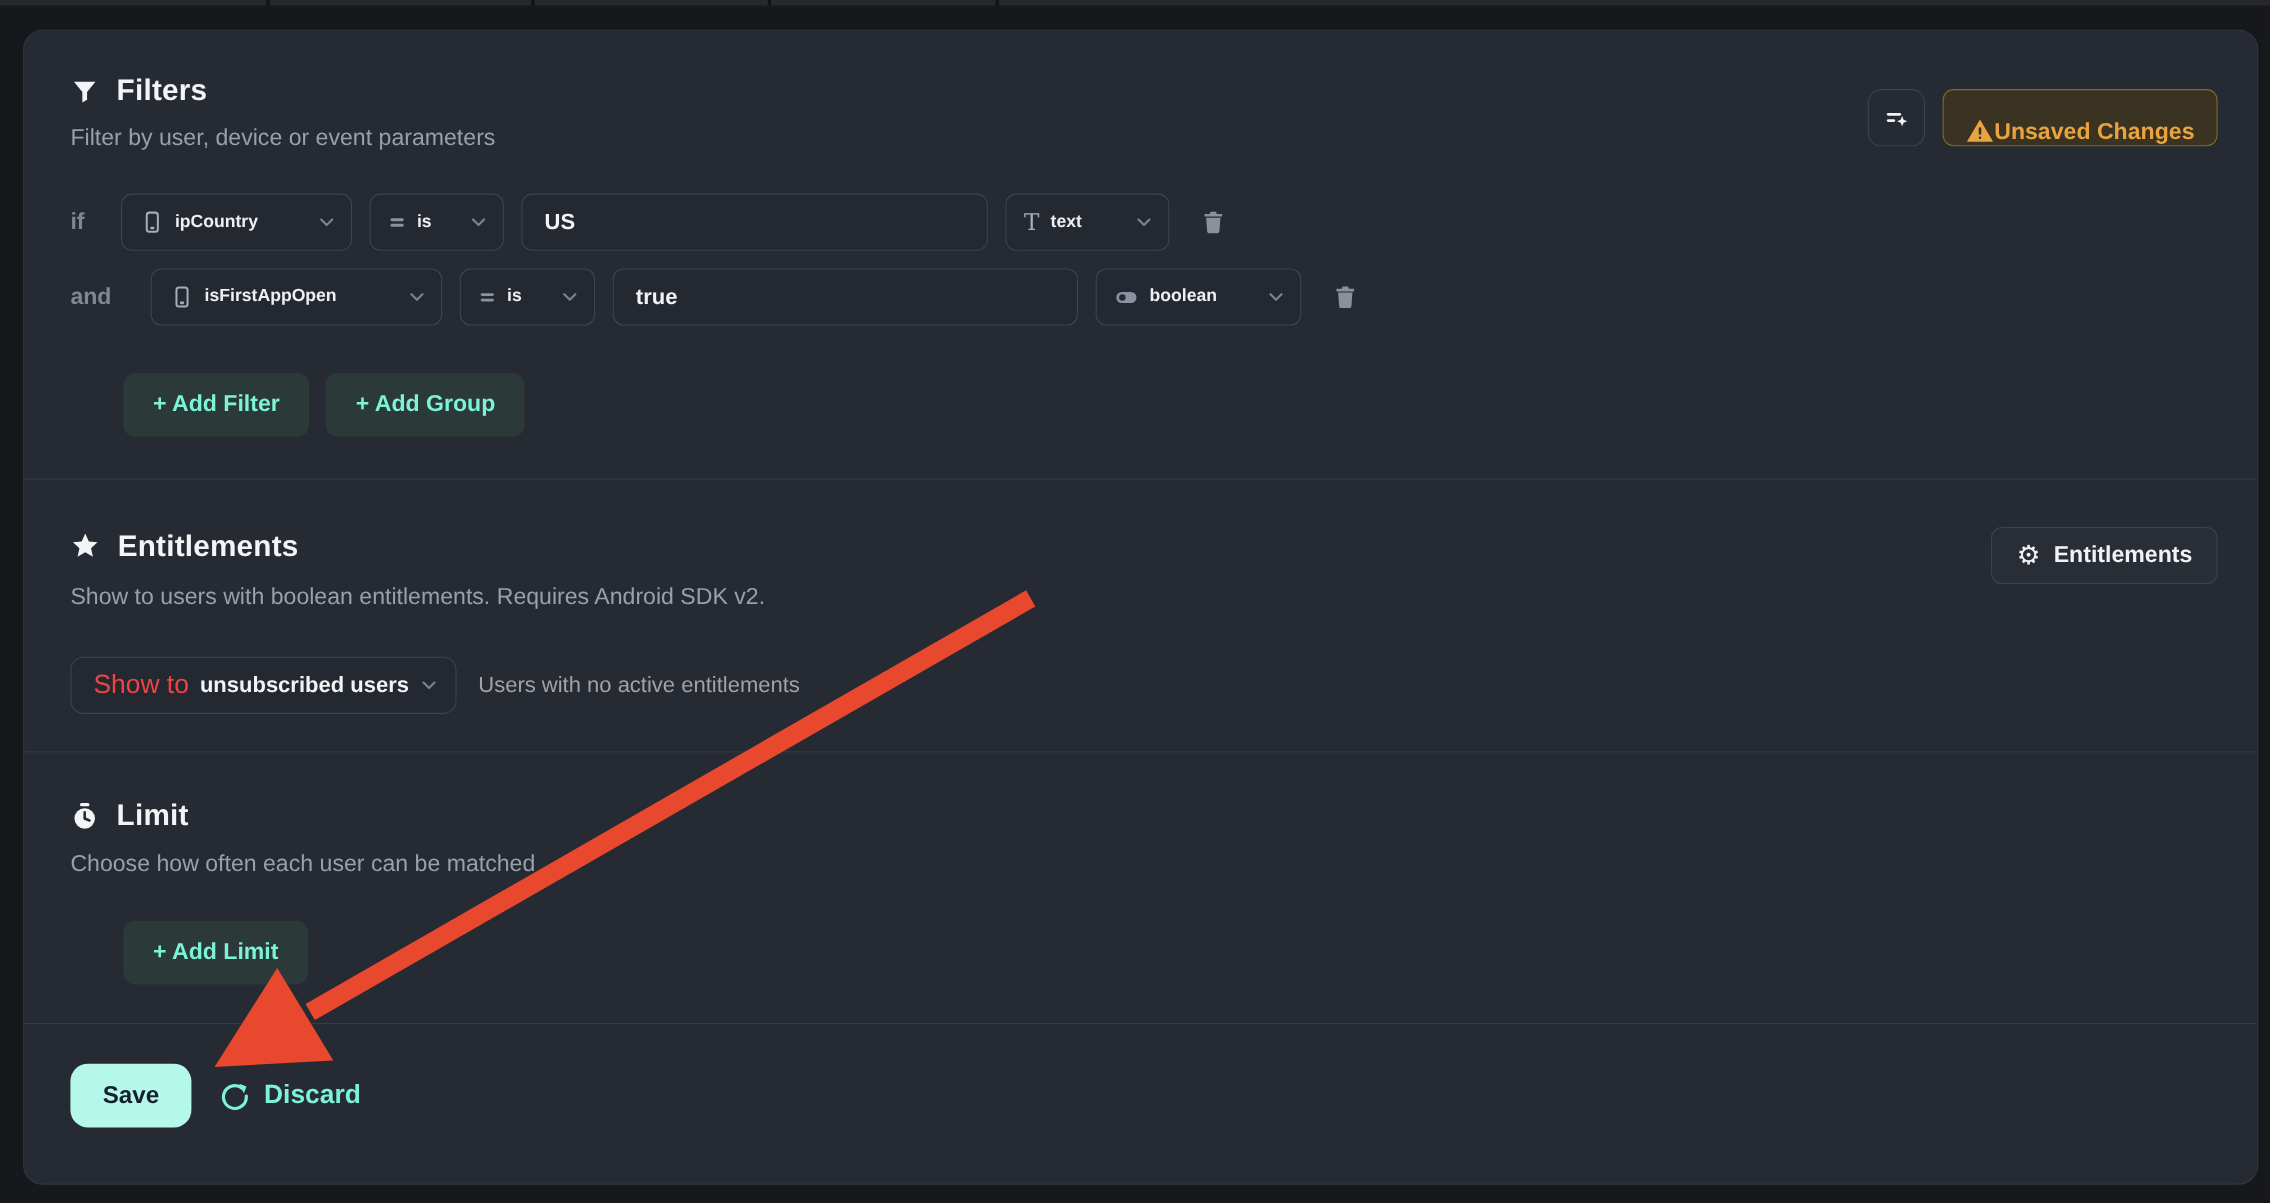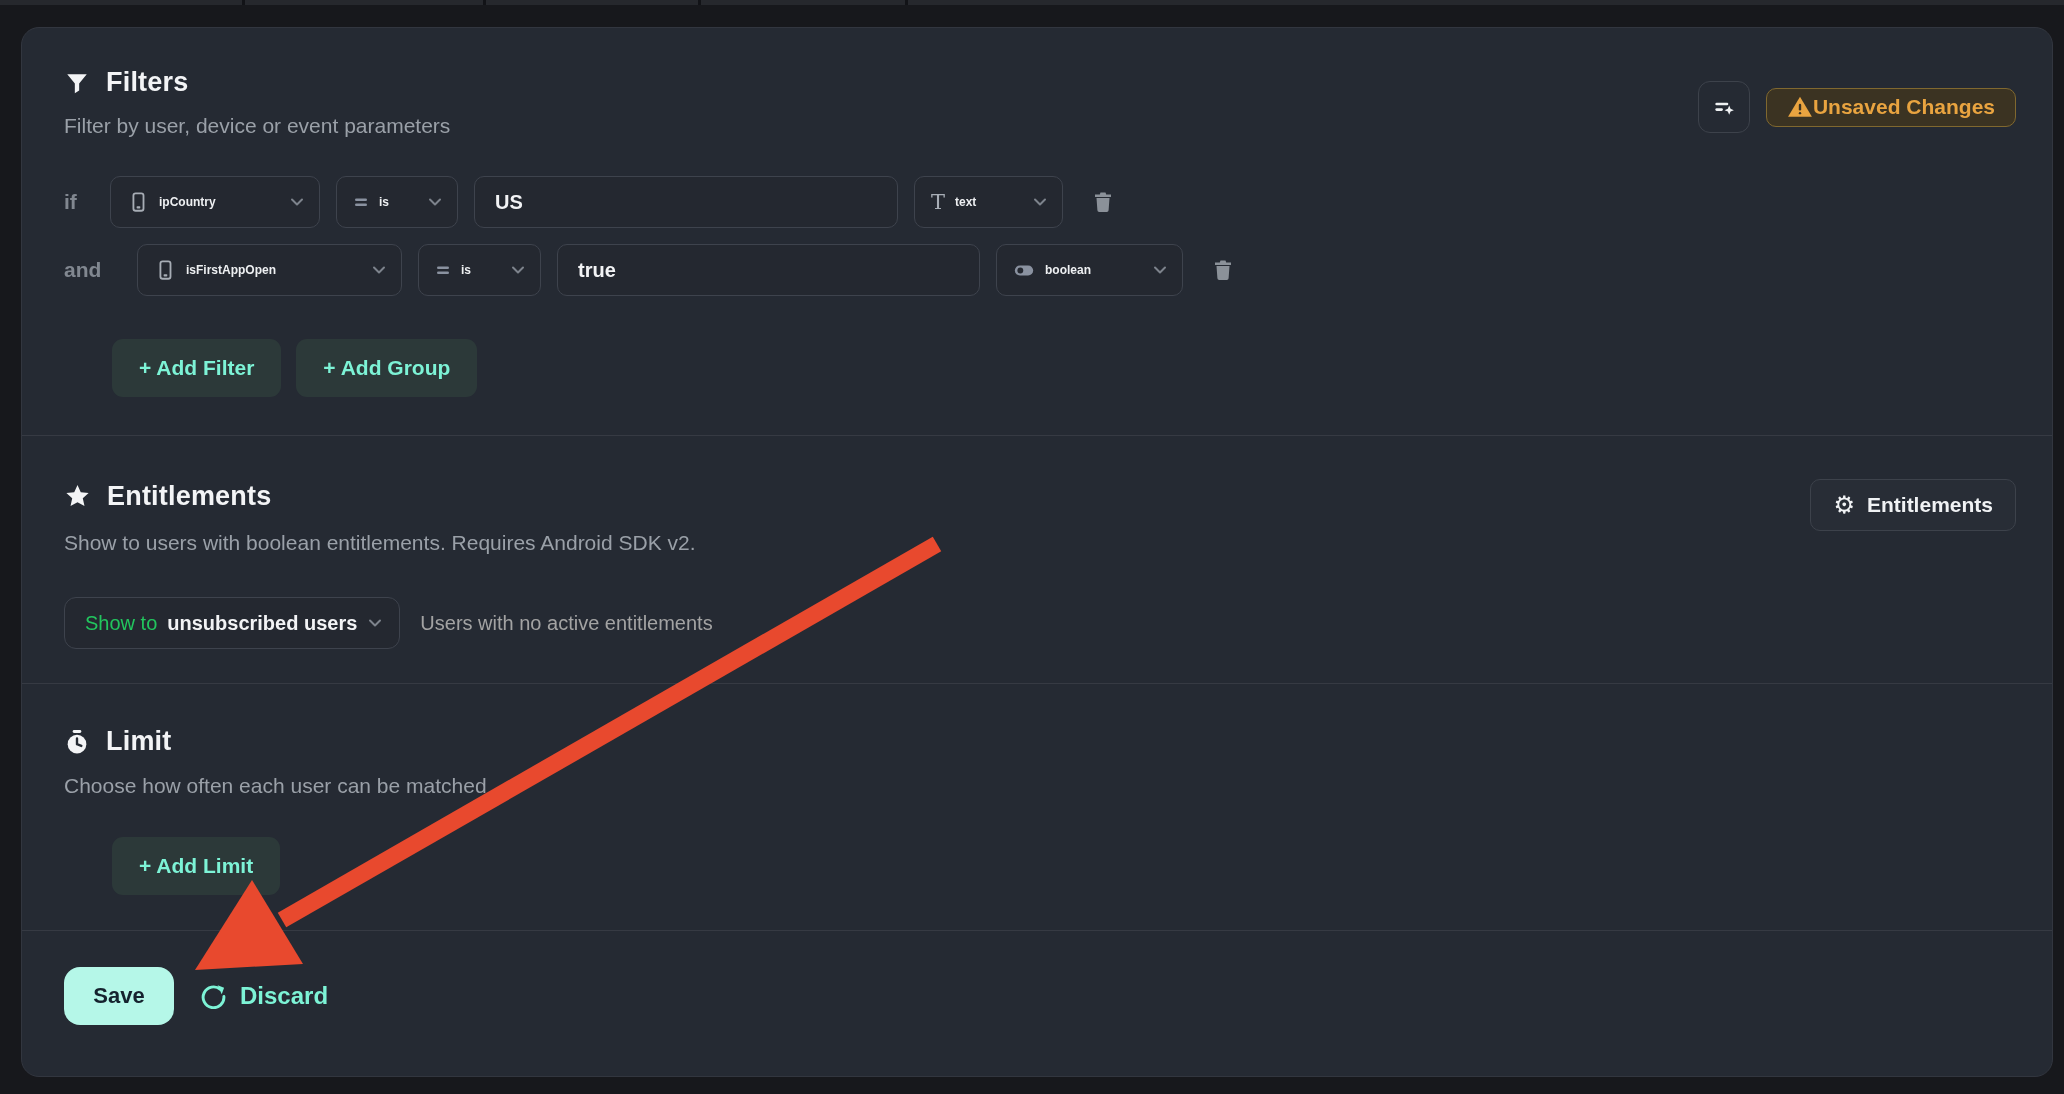--- a/index.html
+++ b/index.html
@@ -34,21 +34,21 @@
   .f-row.first { margin-top:38px; }
   .conj { font-size:21px; font-weight:600; color:#818790; flex:0 0 auto; }
   .conj.w-if { width:30px; }
   .conj.w-and { width:57px; }
 
   .ctl {
     height:52px; display:flex; align-items:center; gap:10px;
     background:#242830; border:1px solid #3e434d; border-radius:10px;
     padding:0 14px 0 16px; cursor:pointer; flex:0 0 auto;
   }
-  .ctl .lbl { font-size:12px; font-weight:600; color:#eef0f2; white-space:nowrap; }
+  .ctl .lbl { font-size:16px; font-weight:600; color:#eef0f2; white-space:nowrap; }
   .ctl .chev { margin-left:4px; }
   .txt-input {
     height:52px; background:#242830; border:1px solid #3e434d; border-radius:10px;
     color:#f2f3f5; font-size:20px; font-weight:600; padding:0 20px;
     font-family:"Liberation Sans", sans-serif; outline:none; flex:0 0 auto;
   }
   .trash-btn { background:none; border:none; cursor:pointer; margin-left:12px; display:flex; align-items:center; }
 
   
   .add-row { display:flex; gap:15px; margin-top:43px;padding-left:48px; }
@@ -65,21 +65,21 @@
 
   
   .ent-header { margin-top:45px; }
   .ent-sub { margin-top:19px; }
   .show-to-row { display:flex; align-items:center; margin-top:42px; }
   .show-to {
     height:52px; display:flex; align-items:center; gap:10px;
     background:#242830; border:1px solid #3e434d; border-radius:12px;
     padding:0 16px 0 20px; cursor:pointer;
   }
-  .show-to .muted { font-size:20px; color:#22c55e; }
+  .show-to .muted { font-size:24px; color:#ef4444; }
   .show-to .val { font-size:20px; font-weight:600; color:#f2f3f5; }
   .helper { font-size:20px; color:#a3a3a3; margin-left:20px; }
 
   
   .limit-header { margin-top:42px; }
   .limit-sub { margin-top:17px; }
   .add-limit-row { margin-top:39px; }
 
   
   .footer-row { display:flex; align-items:center; gap:26px; margin-top:36px; }
@@ -94,21 +94,21 @@
     font-family:"Liberation Sans", sans-serif;
   }
 
   
   .tr-cluster { position:absolute; top:53px; right:36px; display:flex; gap:16px; align-items:center; }
   .icon-btn {
     width:52px; height:52px; border-radius:12px; background:#252a33;
     border:1px solid #3d424b; cursor:pointer; display:flex; align-items:center; justify-content:center;
   }
   .badge-unsaved {
-    height:39px; display:flex; align-items:center; padding:0 20px;
+    height:52px; display:flex; align-items:flex-end; padding:0 20px;
     background:#3b3322; border:1px solid #80682f; border-radius:10px;
     color:var(--warning,#e9a440); font-size:21px; font-weight:700; cursor:default;
   }
   .ent-btn {
     position:absolute; top:451px; right:36px; height:52px;
     display:flex; align-items:center; gap:12px; padding:0 22px;
     background:#282d36; border:1px solid #3d424b; border-radius:10px;
     color:#f0f2f4; font-size:21px; font-weight:600; cursor:pointer;
     font-family:"Liberation Sans", sans-serif;
   }

